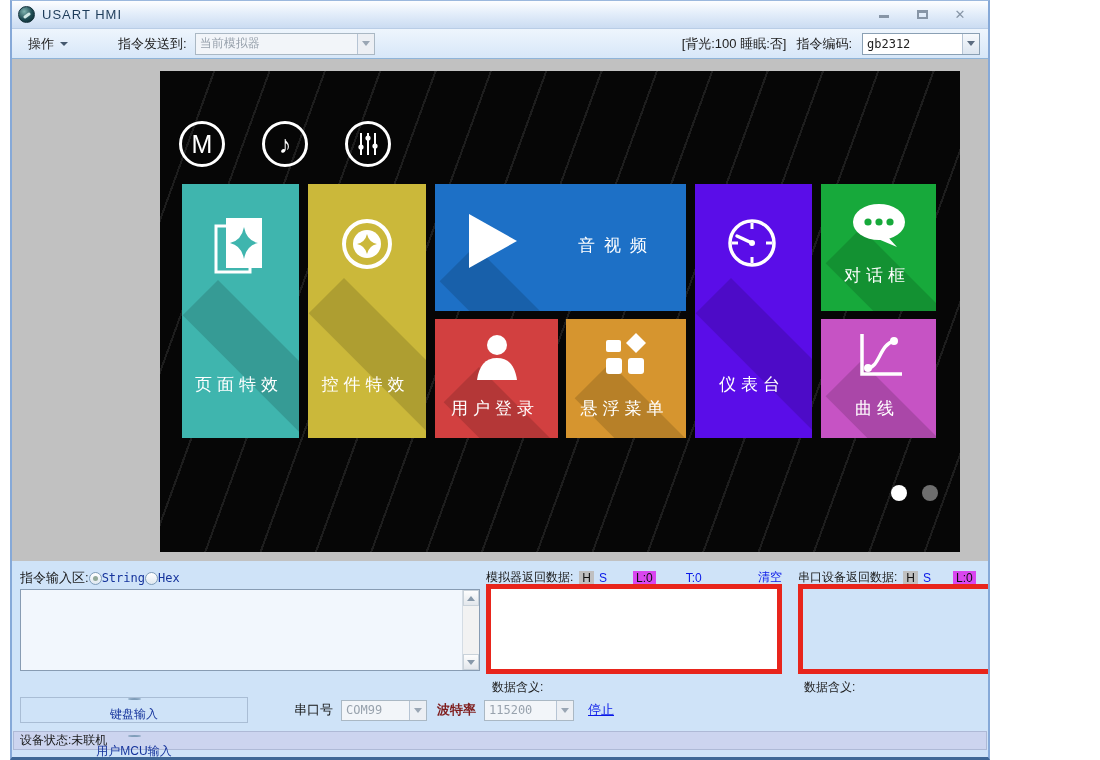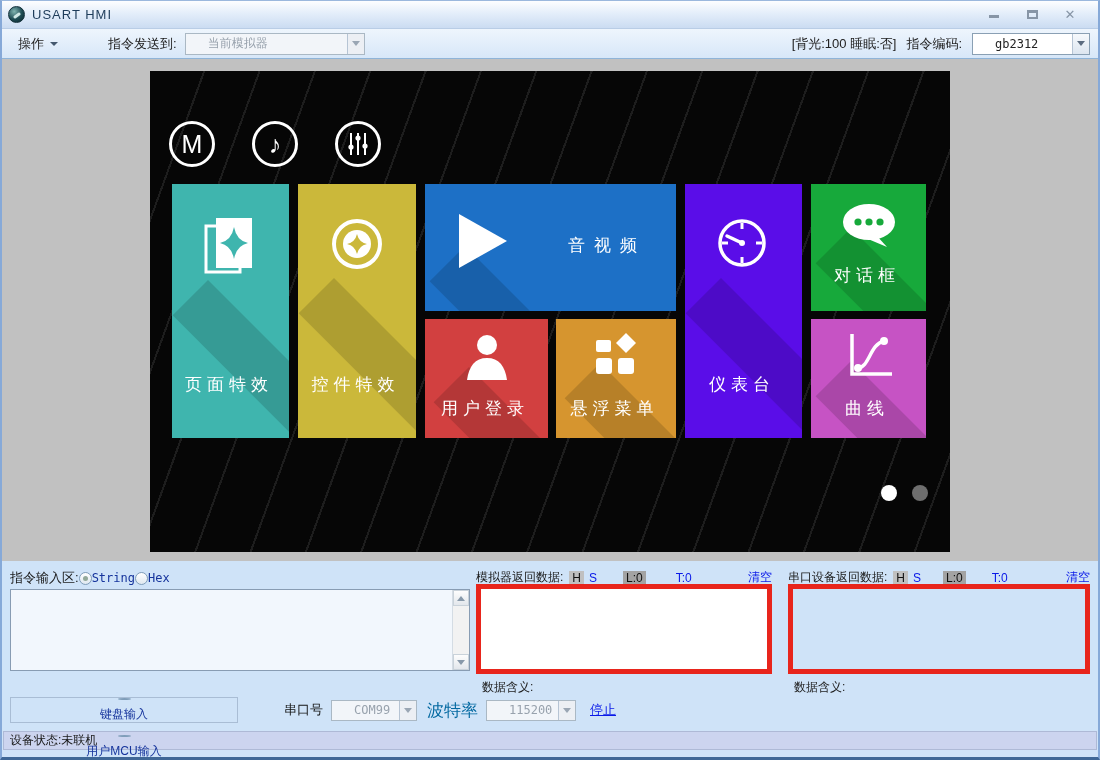--- a/index.html
+++ b/index.html
@@ -1,21 +1,21 @@
 <!DOCTYPE html>
 <html><head>
 <meta charset="utf-8">
 <style>
   * { margin:0; padding:0; box-sizing:border-box; }
   html,body { width:1100px; height:760px; }
   body { font-family:"Liberation Sans","DejaVu Sans",sans-serif; font-size:13px; color:#222; }
 
-  .window { width:1100px; height:760px; display:flex; flex-direction:column;
+  .window { width:980px; height:760px; display:flex; flex-direction:column;
     border:2px solid #86a9d8; border-top:1px solid #9bb8dd; border-bottom:3px solid #3f6796;
-    background:#cfe3f8; overflow:hidden; }
+    background:#cfe3f8; overflow:hidden;margin-left:10px; }
 
   
   .titlebar { height:28px; flex:0 0 28px; display:flex; align-items:center; padding:0 6px;
     background:linear-gradient(#fdfeff,#e4eefa 45%,#cbdcf2); border-bottom:1px solid #b9cde6; }
   .app-icon { width:17px; height:17px; border-radius:50%;
     background:radial-gradient(circle at 35% 30%, #7fb3b0, #1d4a52 55%, #0a232b); 
     border:1px solid #12303a; margin-right:7px; position:relative; }
   .app-icon::after{ content:""; position:absolute; left:4px; top:7px; width:8px; height:3px;
     background:#cfe8e6; transform:rotate(-35deg); border-radius:2px; }
   .title-text { color:#1e3c5a; font-size:13px; letter-spacing:1px; }
@@ -25,21 +25,21 @@
   .wbtn .maxbox { display:inline-block; width:11px; height:9px; border:2px solid #8795a6; border-top-width:3px; }
   .wbtn.close { font-size:13px; font-weight:bold; }
 
   
   .toolbar { height:30px; flex:0 0 30px; display:flex; align-items:center; padding:0 8px;
     background:linear-gradient(#eef5fd,#d7e7f8); border-bottom:1px solid #8fb4d8; }
   .menu-btn { display:flex; align-items:center; gap:6px; padding:3px 8px; }
   .caret { width:0; height:0; border-left:4px solid transparent; border-right:4px solid transparent; border-top:4px solid #44586e; }
   .tb-label { margin-left:42px; }
   .select { display:inline-flex; align-items:center; height:22px; background:#fff;
-    border:1px solid #8aa0b4; font-family:"DejaVu Sans Mono",monospace; font-size:12px; padding-left:22px; }
+    border:1px solid #8aa0b4; font-family:"DejaVu Sans Mono",monospace; font-size:12px; padding-left:4px; }
   .select .sval { flex:1; }
   .select .abtn { width:17px; height:100%; margin-left:6px; border-left:1px solid #b6c4d4;
     background:linear-gradient(#f6f9fc,#dde6f0); display:flex; align-items:center; justify-content:center; }
   .select.disabled { background:#f2f5f9; color:#98a2ad; border-color:#aab8c4; }
   .select.disabled .abtn { background:#eceff4; }
   .tri { width:0; height:0; border-left:4px solid transparent; border-right:4px solid transparent; border-top:5px solid #5c6c80; }
   .select.disabled .tri { border-top-color:#9aa6b4; }
   .send-select { width:180px; margin-left:8px; }
   .tb-right { margin-left:auto; display:flex; align-items:center; gap:10px; }
   .enc-select { width:118px; }
@@ -85,35 +85,35 @@
   .sbtn { height:16px; background:linear-gradient(#fdfdfd,#e3e7ec); border:1px solid #c9d2da;
     display:flex; align-items:center; justify-content:center; }
   .tri-up { width:0; height:0; border-left:4px solid transparent; border-right:4px solid transparent; border-bottom:5px solid #8899aa; }
   .tri-dn { width:0; height:0; border-left:4px solid transparent; border-right:4px solid transparent; border-top:5px solid #8899aa; }
 
   .ret-head { position:absolute; top:8px; display:flex; align-items:center; }
   .ret-head.sim { left:474px; width:296px; }
   .ret-head.dev { left:786px; width:302px; }
   .tagH { background:#c0c0c0; padding:0 3px; color:#111; margin-left:6px; }
   .tagS { color:#0a19e8; margin-left:5px; }
-  .tagL { background:#a3a3a3; padding:0 3px; color:#111; margin-left:26px; }
+  .tagL { background:#d946ef; padding:0 3px; color:#111; margin-left:26px; }
   .tagT { color:#0a19e8; margin-left:30px; }
   .clear-link { color:#0a19e8; margin-left:auto; }
   .ret-box { position:absolute; top:23px; height:90px; border:5px solid #e8251c; }
   .ret-box.sim { left:474px; width:296px; background:#fff; }
   .ret-box.dev { left:786px; width:302px; background:#cfe3f8; }
   .meaning { position:absolute; top:118px; }
   .meaning.sim { left:480px; }
   .meaning.dev { left:792px; }
 
   .ctrl-row { position:absolute; left:8px; top:136px; right:8px; display:flex; align-items:center; }
   .groupbox { width:228px; height:26px; border:1px solid #a9bdd5; display:flex; align-items:center; gap:6px; padding:0 8px;flex-direction:column; }
   .groupbox .sep { width:34px; }
   .port-label { margin-left:46px; font-size:13px; color:#111; }
-  .baud-label { margin-left:10px; font-size:17px; color:#0369a1; }
+  .baud-label { margin-left:10px; font-size:13px; color:#7f1d1d;font-weight:bold; }
   .ctl-select { width:86px; height:21px; margin-left:8px; }
   .ctl-select2 { width:90px; height:21px; margin-left:8px; }
   .stop-link { margin-left:14px; color:#0a19e8; text-decoration:underline; font-size:13px; }
 
   
   .statusbar { flex:0 0 18px; margin:0 1px; background:#ccd4ef; border:1px solid #aeb9d6;
     display:flex; align-items:center; padding-left:6px; font-size:12px; color:#1a1a1a; }
   .footer { flex:1; background:#cfe3f8; }
 </style>
 </head>

